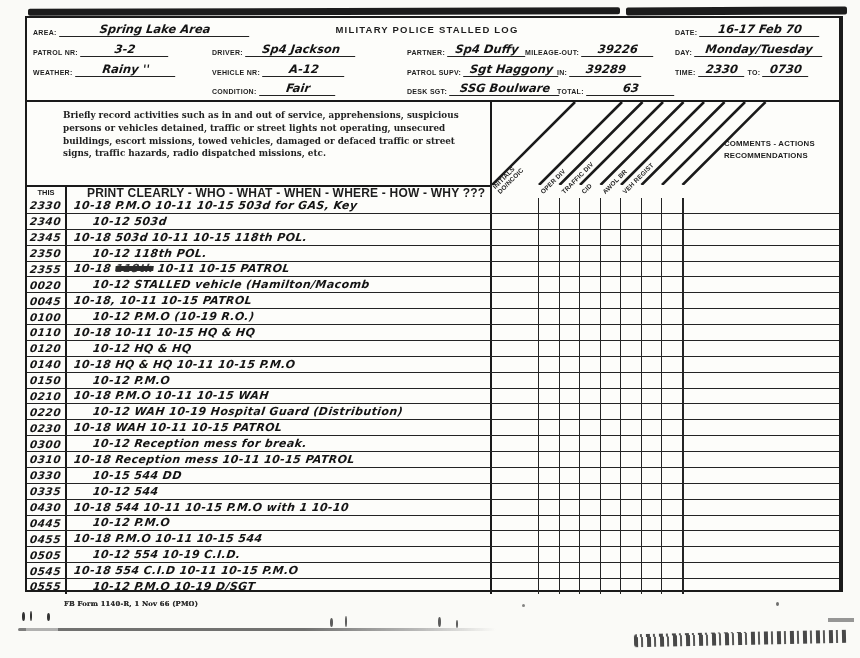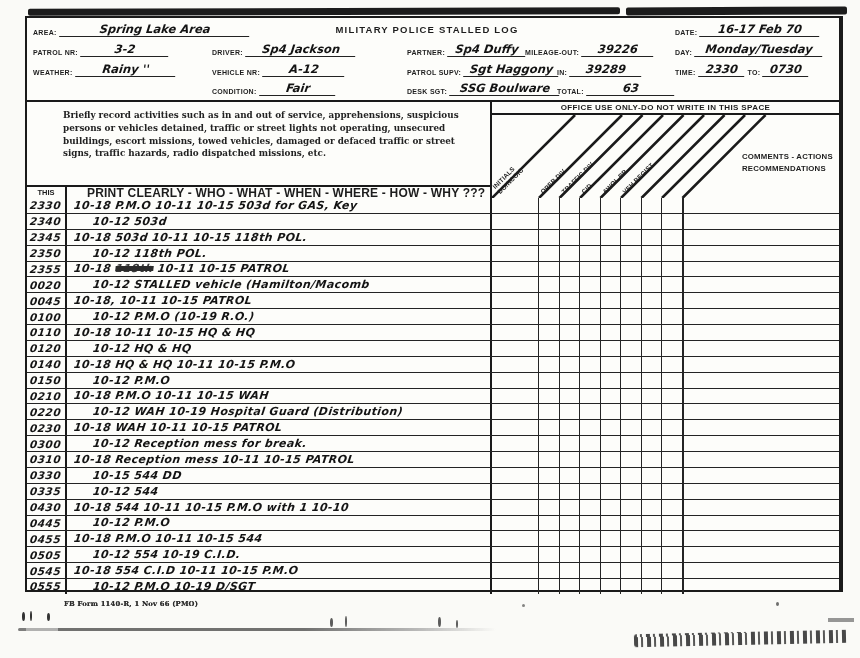--- a/index.html
+++ b/index.html
@@ -61,21 +61,21 @@
             display:flex; align-items:center; justify-content:center;
             font-size: 7.5px; font-weight: bold; }
   .colhdr .entryhead { flex: 1; padding-left: 20px; font-size: 12px; font-weight: bold; letter-spacing: .2px; }
   .mid-right { flex: 1; display: flex; flex-direction: column; }
   .officetitle { height: 13px; border-bottom: 2px solid #1a1a1a; display: flex; align-items: center;
             justify-content: center; font-size: 8px; font-weight: bold; letter-spacing: .4px; }
   .diagarea { position: relative; flex: 1; overflow: hidden; }
   .diagarea svg { position: absolute; left: 0; top: 0; }
   .dlabel { position: absolute; bottom: 3px; transform: rotate(-45deg); transform-origin: left bottom;
             font-size: 6.4px; font-weight: bold; line-height: 1.1; letter-spacing: .2px; white-space: nowrap; }
-  .commentslabel { position: absolute; left: 250px; top: 36px; font-size: 7.8px; font-weight: bold;
+  .commentslabel { position: absolute; left: 232px; top: 36px; font-size: 7.8px; font-weight: bold;
             line-height: 1.5; letter-spacing: .2px; }
   
   .rows { display: flex; flex-direction: column; height: 396px; }
   .lrow { flex: 1; display: flex; border-bottom: 1.6px solid #242424; min-height: 0; }
   .lrow:last-child { border-bottom: none; }
   .cell { height: 100%; }
   .cell.time { width: 40px; border-right: 2px solid #1a1a1a; display: flex; align-items: center;
             justify-content: center; overflow: hidden; }
   .cell.time .hand { font-size: 10.5px; letter-spacing: .5px; }
   .cell.entry { width: 425px; border-right: 2px solid #1a1a1a; display: flex; align-items: center;
@@ -183,21 +183,20 @@
 
   <div class="mid">
     <div class="mid-left">
       <div class="instructions">Briefly record activities such as in and out of service, apprehensions, suspicious persons or vehicles detained, traffic or street lights not operating, unsecured buildings, escort missions, towed vehicles, damaged or defaced traffic or street signs, traffic hazards, radio dispatched missions, etc.</div>
       <div class="colhdr">
         <div class="timehead">THIS</div>
         <div class="entryhead">PRINT CLEARLY - WHO - WHAT - WHEN - WHERE - HOW - WHY ???</div>
       </div>
     </div>
     <div class="mid-right">
-      <div class="officetitle">OFFICE USE ONLY-DO NOT WRITE IN THIS SPACE</div>
       <div class="diagarea">
         <svg width="349" height="83" viewBox="0 0 349 83">
           <g stroke="#1a1a1a" stroke-width="2.6">
             <line x1="0" y1="83" x2="83" y2="0"></line>
             <line x1="47" y1="83" x2="130" y2="0"></line>
             <line x1="67.5" y1="83" x2="150.5" y2="0"></line>
             <line x1="88" y1="83" x2="171" y2="0"></line>
             <line x1="108.5" y1="83" x2="191.5" y2="0"></line>
             <line x1="129" y1="83" x2="212" y2="0"></line>
             <line x1="149.5" y1="83" x2="232.5" y2="0"></line>

